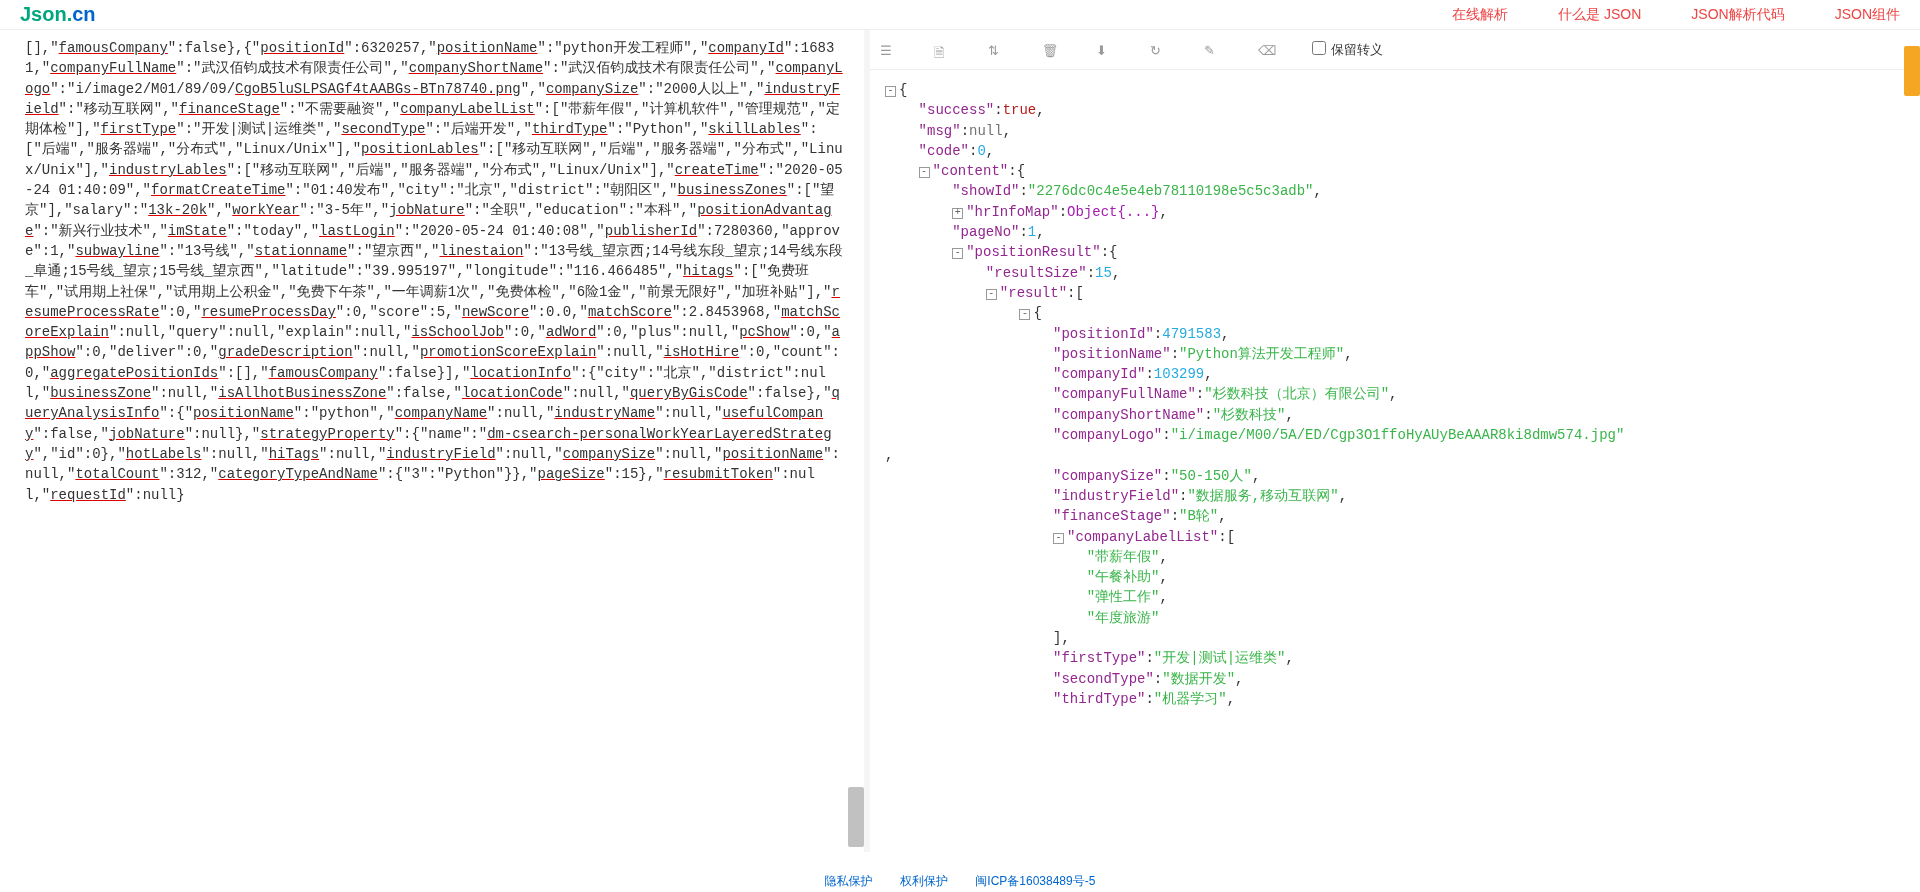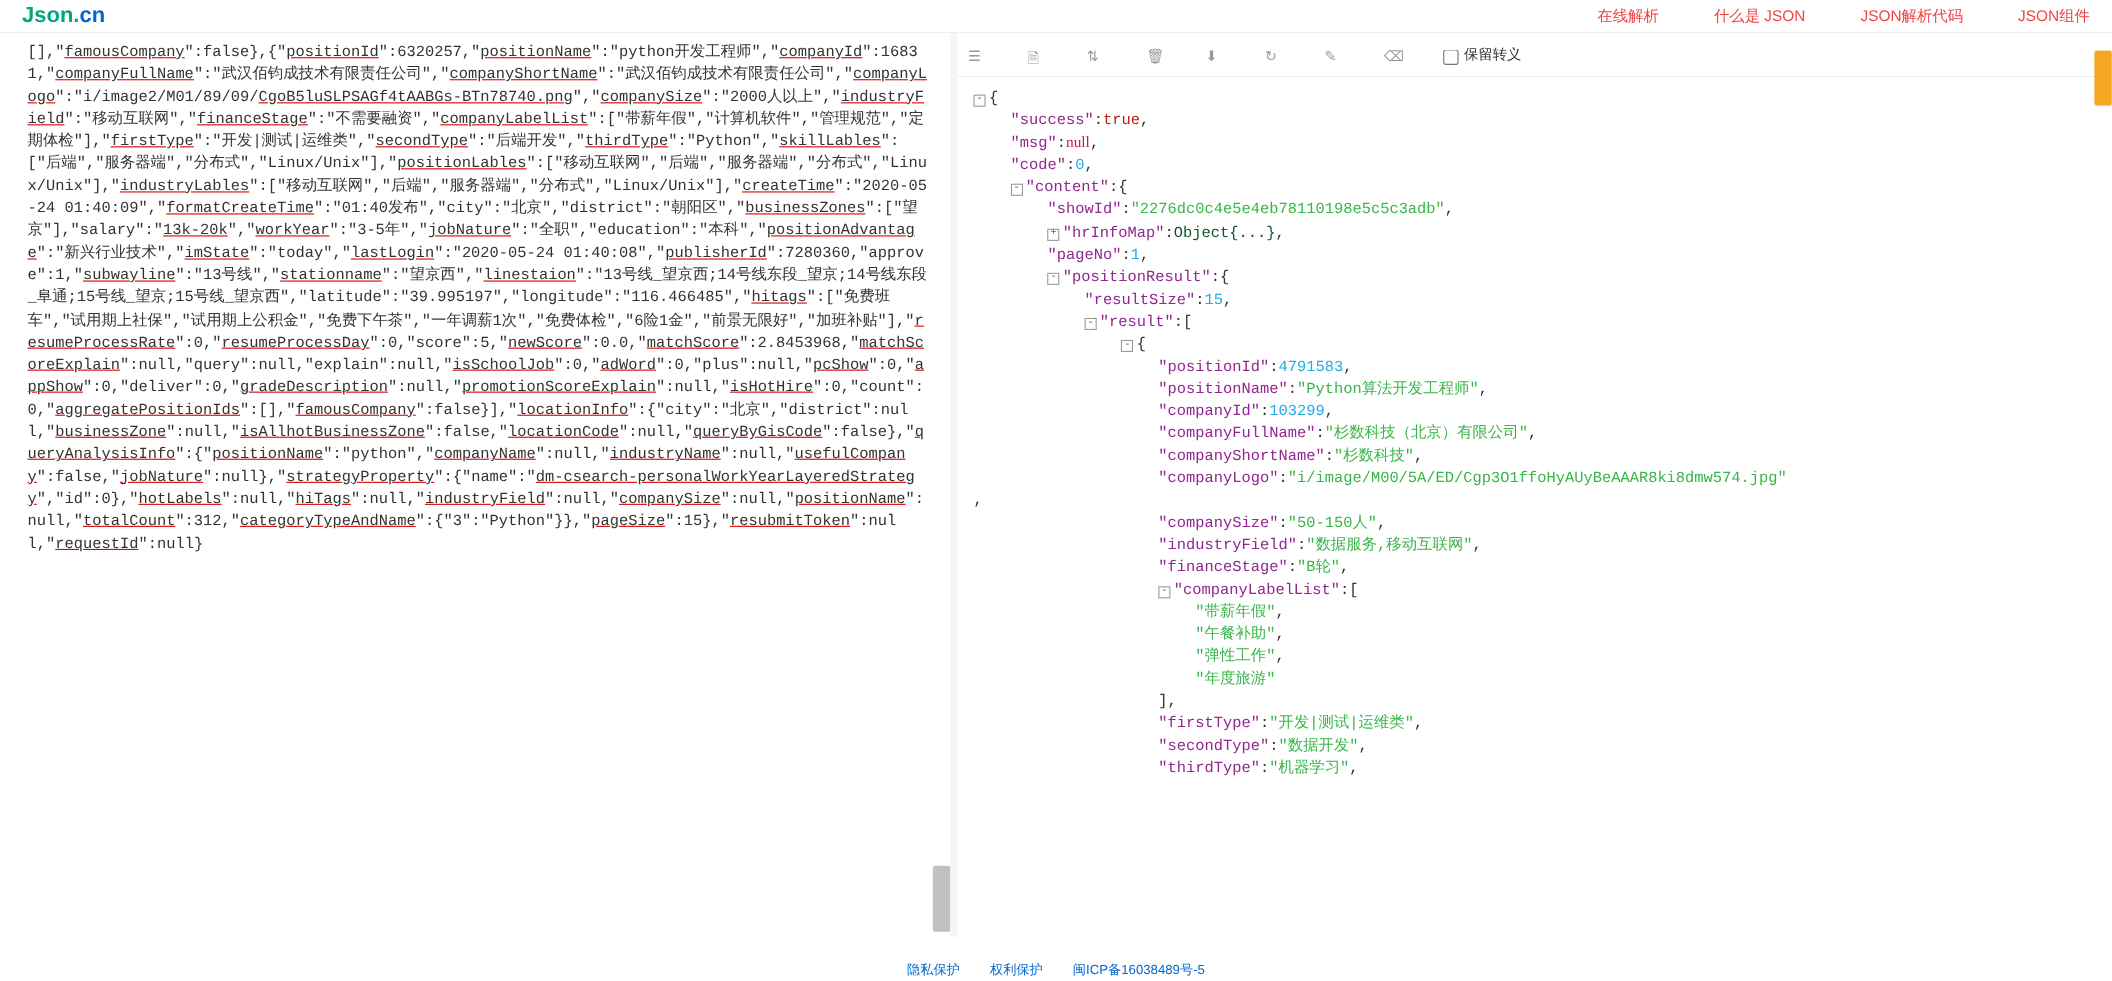--- a/index.html
+++ b/index.html
@@ -11,32 +11,32 @@
 .nav { margin-left:auto; display:flex; gap:50px; }
 .nav-item { color:#ef4444; cursor:pointer; font-size:14px; }
 .main { display:flex; height:calc(100vh - 70px); }
 .left-panel { width:45%; padding:8px 20px 8px 25px; overflow-y:scroll; position:relative; }
 .left-content { font-family:Consolas,"Courier New",monospace; font-size:14px; line-height:1.45; word-break:break-all; color:#333; }
 .left-content span.u { text-decoration:underline; text-decoration-color:#d00; color:#333; }
 .divider { width:6px; background:#f5f5f5; cursor:col-resize; }
 .right-panel { flex:1; display:flex; flex-direction:column; }
 .toolbar { height:40px; display:flex; align-items:center; padding:0 10px; border-bottom:1px solid #eee; gap:40px; }
 .tool-icon { width:14px; height:14px; color:#999; cursor:pointer; font-size:13px; }
-.keep-escape { display:flex; align-items:flex-end; gap:5px; font-size:13px; color:#333; }
+.keep-escape { display:flex; align-items:flex-start; gap:5px; font-size:13px; color:#333; }
 .keep-escape input { width:14px; height:14px; }
 .right-content { flex:1; padding:10px 15px; font-family:Consolas,"Courier New",monospace; font-size:14px; line-height:1.45; overflow-y:auto; position:relative; }
 .json-line { white-space:pre; }
 .toggle { display:inline-block; width:11px; height:11px; border:1px solid #999; text-align:center; line-height:8px; font-size:10px; color:#666; cursor:pointer; margin-right:3px; vertical-align:1px; }
 .k { color:#92278f; }
 .s { color:#3ab54a; }
 .n { color:#25aae2; }
 .b { color:#b91c1c; }
-.nl { color:#be185d;font-family:Liberation Serif, serif; }
+.nl { color:#737373; }
 .p { color:#333; }
-.collapsed-obj { color:#14532d; }
+.collapsed-obj { color:#a21caf; }
 .footer { position:fixed; bottom:2px; left:0; right:0; text-align:center; font-size:12px; color:#0066cc;margin-top:16px; }
 .footer span { margin:0 12px; }
 .right-scrollbar { position:fixed; right:0; top:46px; width:16px; height:50px; background:#f5a623; border-radius:2px; }
 .left-scroll-track { position:absolute; right:0; top:0; width:16px; height:100%; }
 .left-scroll-thumb { position:absolute; right:0; bottom:5px; width:16px; height:60px; background:#c1c1c1; border-radius:2px; }
 </style>
 </head>
 <body>
 
 <div class="header">

